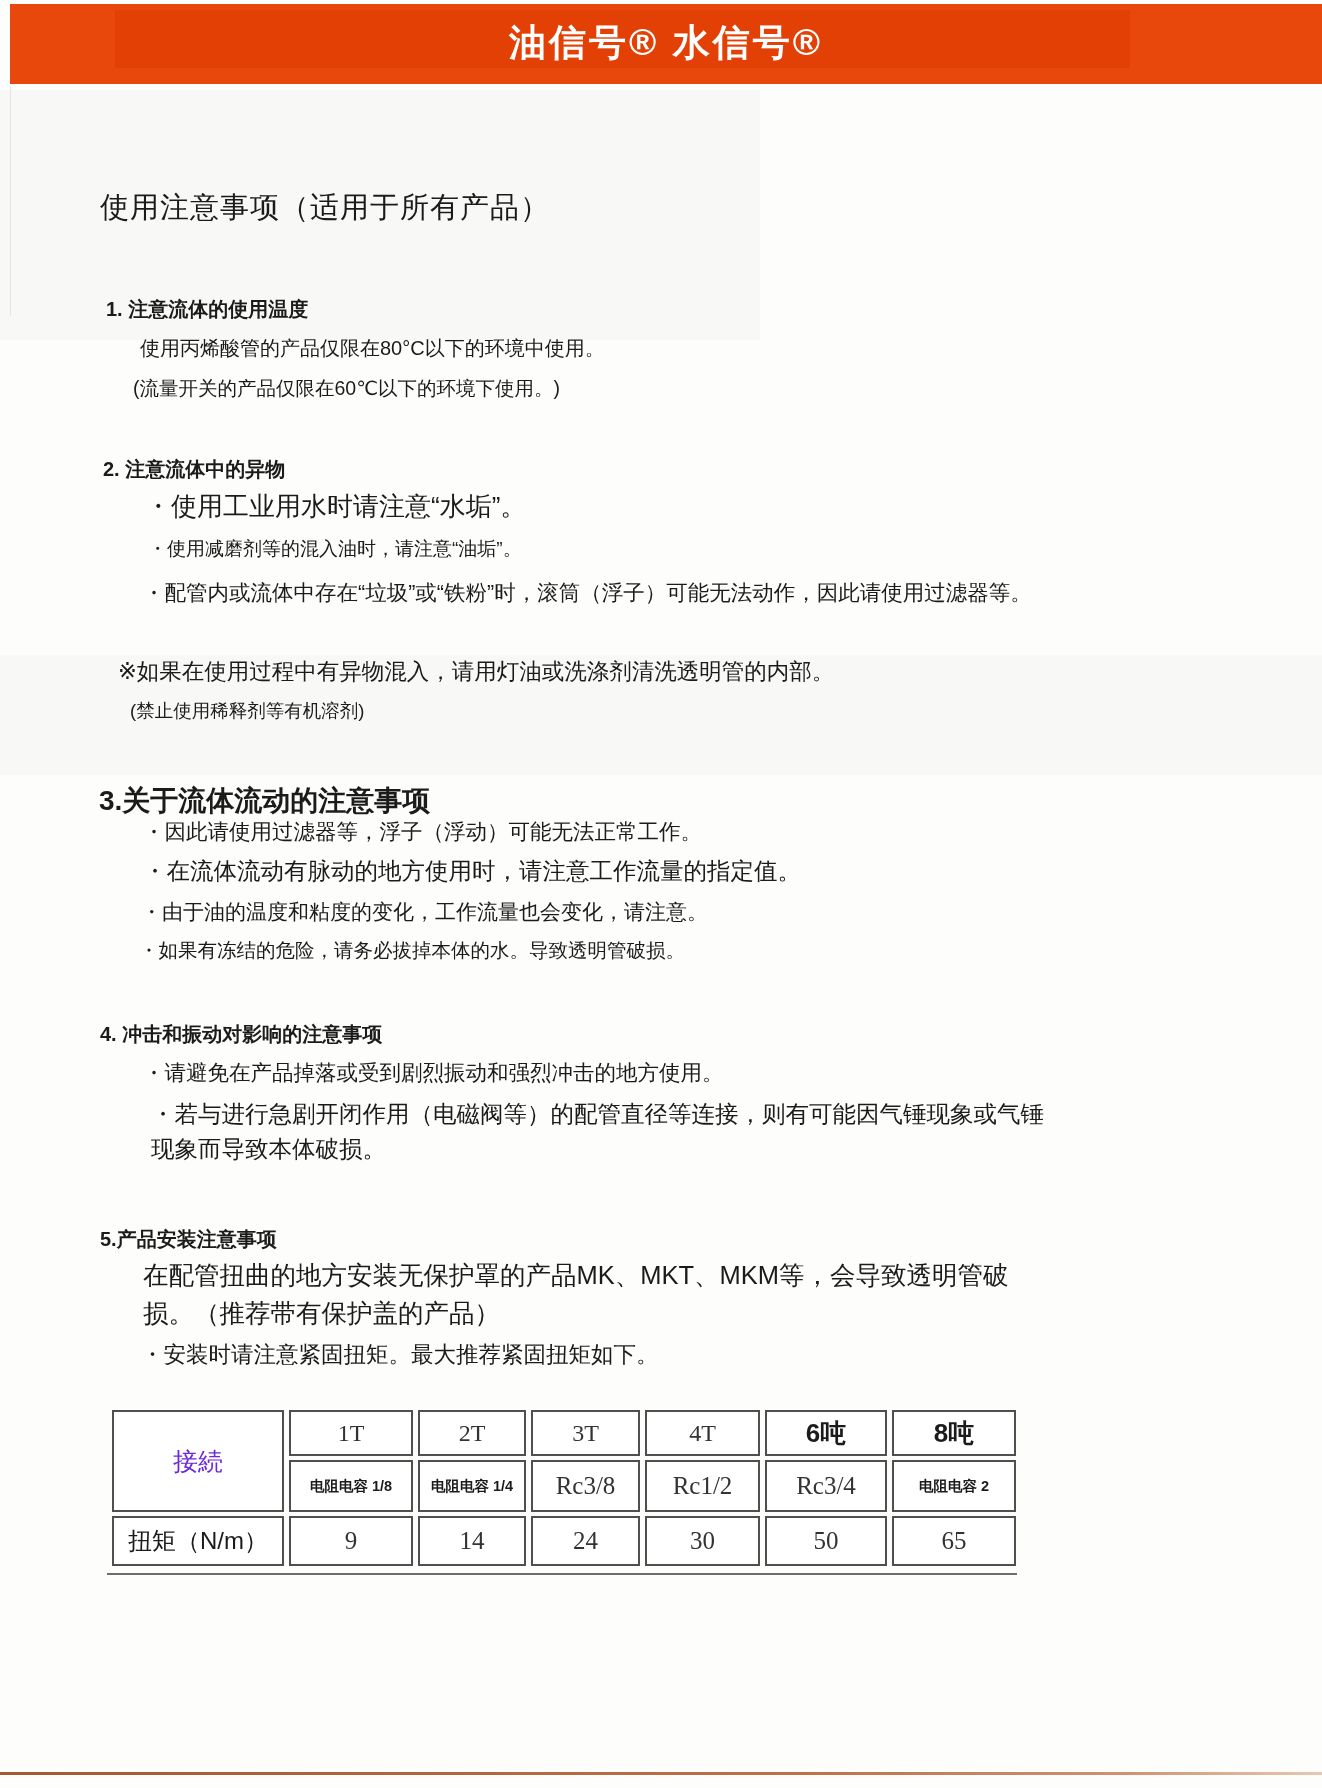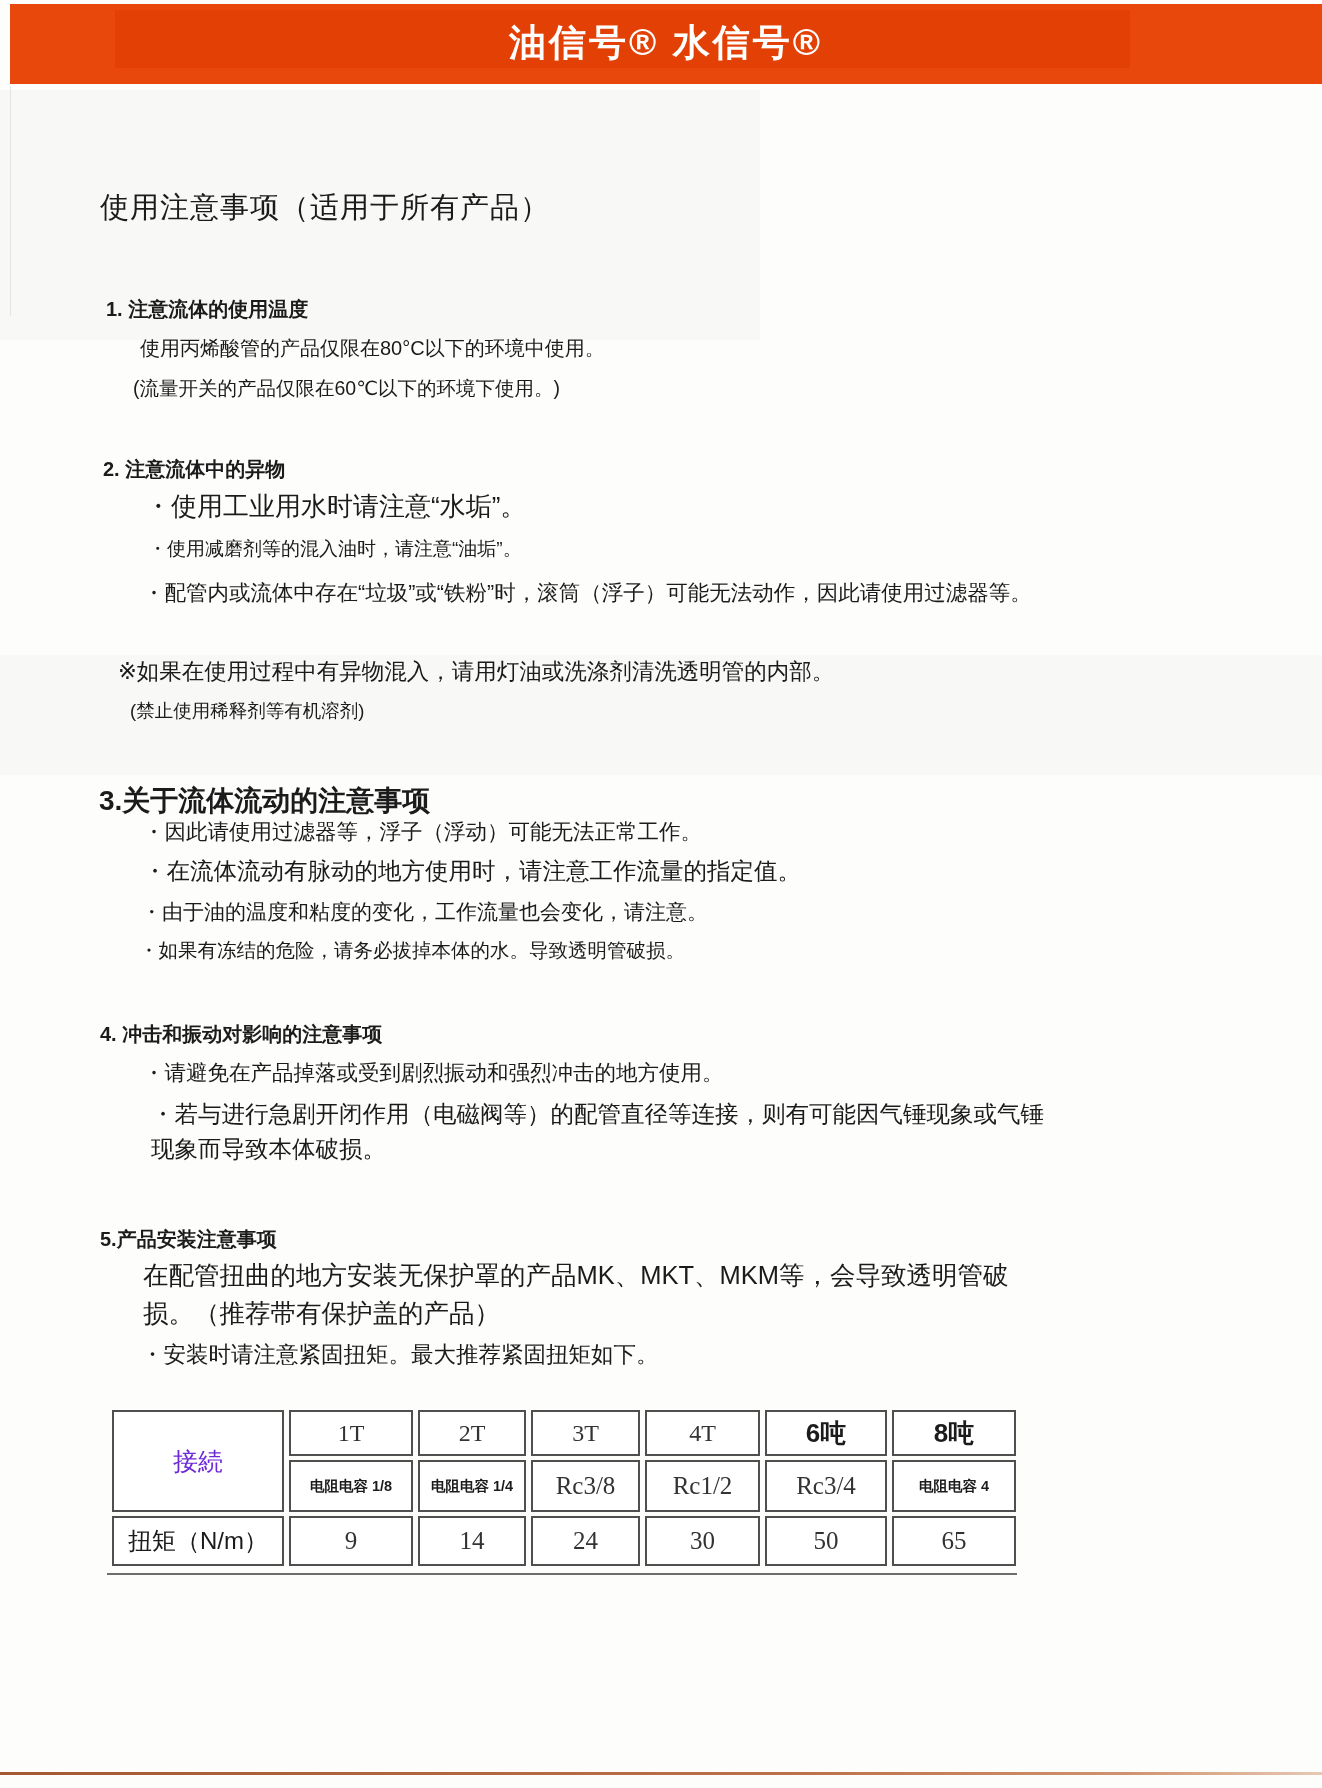--- a/index.html
+++ b/index.html
@@ -145,21 +145,21 @@
       <td class="c4 size-serif">4T</td>
       <td class="c5 size-bold">6吨</td>
       <td class="c6 size-bold">8吨</td>
     </tr>
     <tr class="r2">
       <td class="thread-small">电阻电容 1/8</td>
       <td class="thread-small">电阻电容 1/4</td>
       <td class="thread-serif">Rc3/8</td>
       <td class="thread-serif">Rc1/2</td>
       <td class="thread-serif">Rc3/4</td>
-      <td class="thread-small thread-wrap" style="width:70px;">电阻电容 4</td>
+      <td class="thread-small thread-wrap" style="width:70px;">电阻电容 2</td>
     </tr>
     <tr class="r3">
       <td class="cell-rowlab">扭矩（N/m）</td>
       <td class="torque-num">9</td>
       <td class="torque-num">14</td>
       <td class="torque-num">24</td>
       <td class="torque-num">30</td>
       <td class="torque-num">50</td>
       <td class="torque-num">65</td>
     </tr>

